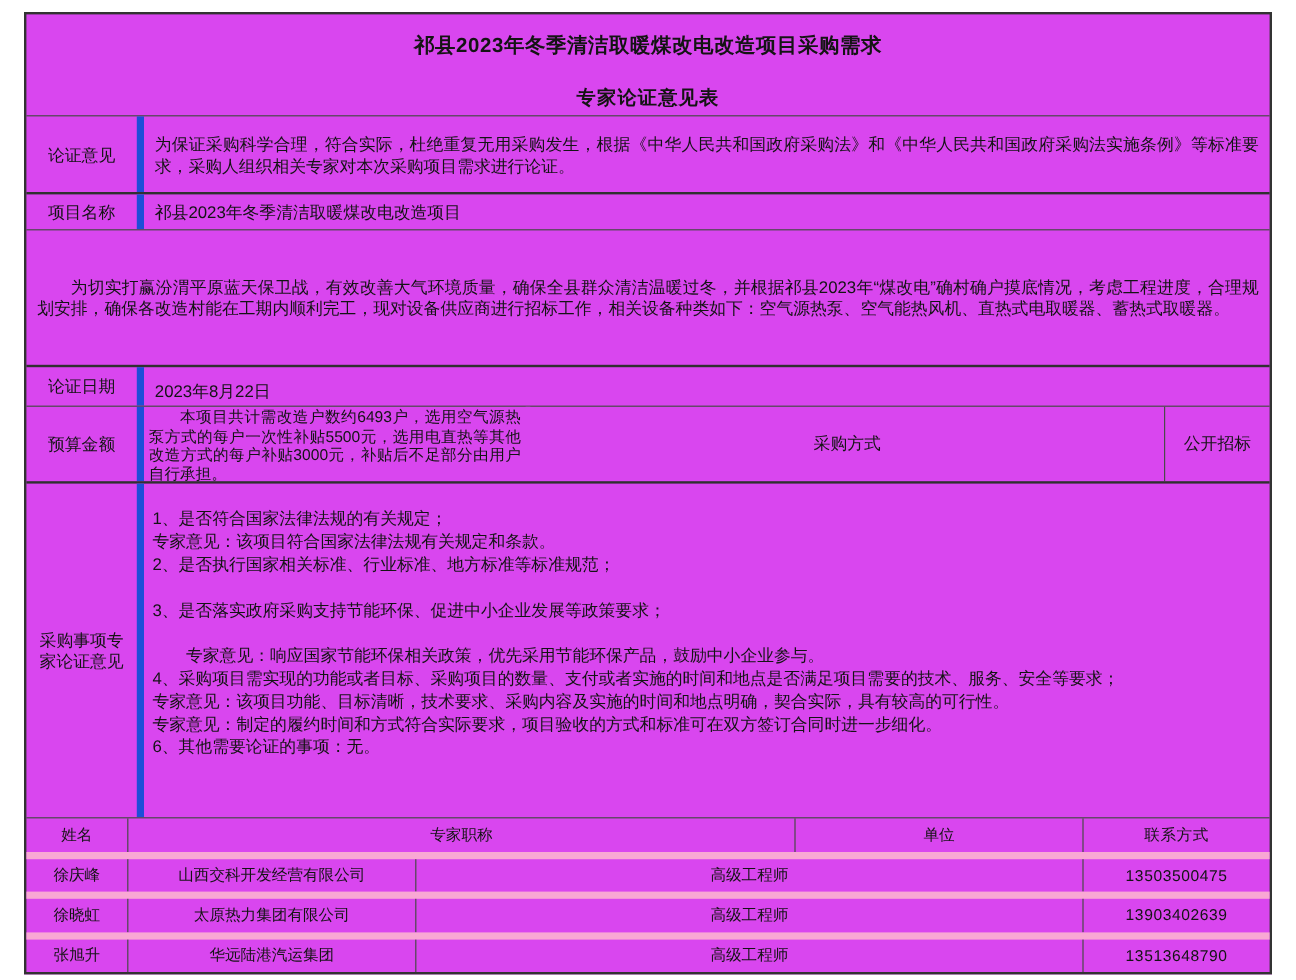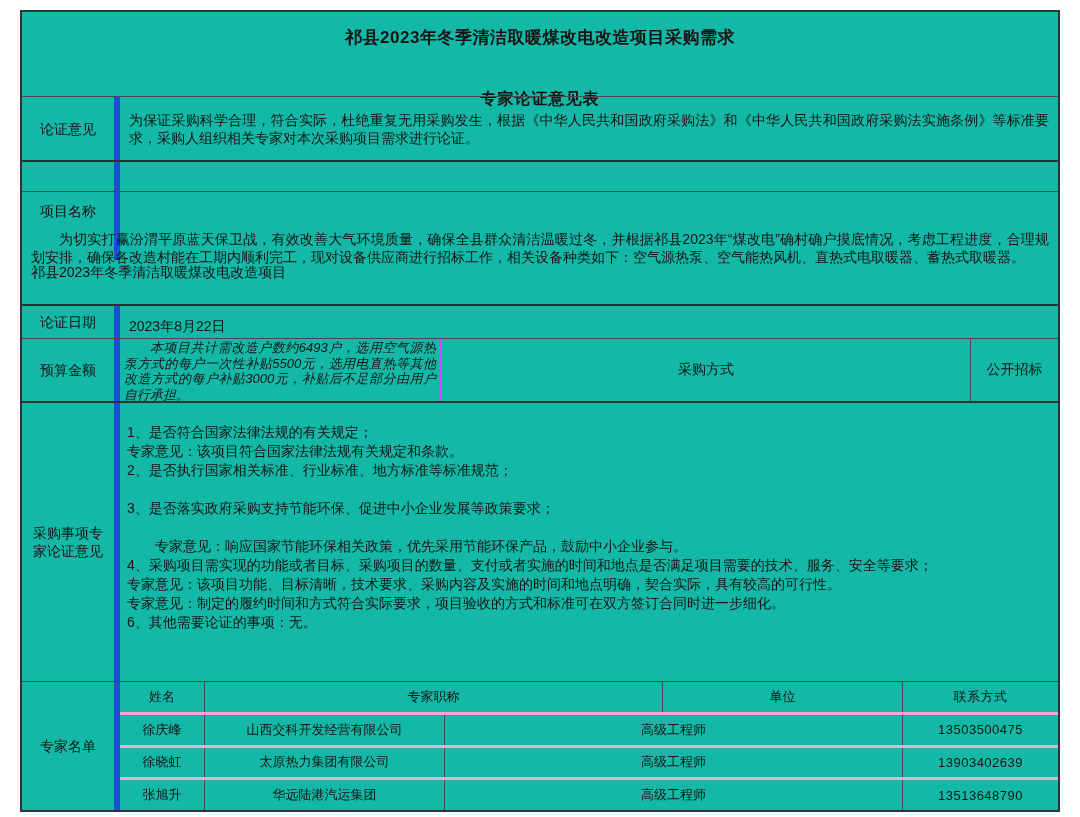--- a/index.html
+++ b/index.html
@@ -7,78 +7,78 @@
   body {
     width:1080px; height:817px; position:relative;
     font-family:"Liberation Sans", sans-serif;
     color:#141414;
     -webkit-font-smoothing:antialiased;
   }
   .sheet {
     position:absolute; left:20px; top:10px;
     width:1040px; height:802px;
     border:2px solid #333;
-    background:#14b8a6;
+    background:#d946ef;
     display:flex; flex-direction:column;
   }
   .trow { display:flex; flex:0 0 auto; border-top:1px solid #4a4a4a; }
   .trow.thick { border-top:2px solid #303030; }
   .trow.first { border-top:none; }
 
   
   .title-block {
     height:84px; display:flex; flex-direction:column; align-items:center;
     padding-top:14px;
   }
   .doc-title { font-size:17px; font-weight:bold; letter-spacing:.5px; }
-  .doc-subtitle { font-size:16px; font-weight:bold; margin-top:40px; letter-spacing:1px; }
+  .doc-subtitle { font-size:16px; font-weight:bold; margin-top:23px; letter-spacing:1px; }
 
   
   .label-cell {
     flex:0 0 98px; width:98px;
     border-right:6px solid #1d4ed8;
     display:flex; align-items:center; justify-content:center;
     text-align:center; font-size:14px; padding:2px 5px; line-height:18px;
   }
   .content-cell {
     flex:1; font-size:14px; line-height:18px;
     padding:3px 9px; text-align:justify;
     display:flex; flex-direction:column; justify-content:center;
   }
   .content-cell .indent-first { text-indent:2em; }
 
   .h-opinion { height:64px; }
-  .h-name    { height:31px;flex-direction:column; }
+  .h-name    { height:31px; }
   .h-content { height:113px; }
   .h-date    { height:34px; }
   .h-budget  { height:63px; }
   .h-expops  { height:280px; }
   .h-experts { flex:1 1 auto; }
 
   
   .budget-text {
-    flex:0 0 322px; width:322px; border-right:2px solid #d946ef;
+    flex:0 0 322px; width:322px; border-right:4px solid #d946ef;
     font-size:13px; line-height:15.5px; padding:1px 4px 1px 4px;
-    text-align:justify; text-indent:2em;font-style:italic;
+    text-align:justify; text-indent:2em;
   }
   .method-cell {
     flex:1; border-right:1px solid #4a4a4a;
     display:flex; align-items:center; justify-content:center; font-size:14px;
   }
   .value-cell {
     flex:0 0 87px; display:flex; align-items:center; justify-content:center; font-size:14px;
   }
 
   
   .ops-cell { flex:1; padding:20px 10px 0 7px; }
   .op-line { min-height:19px; line-height:19px; font-size:14px; white-space:pre-wrap; }
 
   
   .experts-table { flex:1; display:flex; flex-direction:column; }
-  .et-row { display:flex; flex:1; border-top:3px solid #f9a8d4; }
+  .et-row { display:flex; flex:1; border-top:6px solid #f9a8d4; }
   .et-row.first { border-top:none; }
   .et-cell {
     display:flex; align-items:center; justify-content:center;
     font-size:13px; border-right:1px solid #4a4a4a; padding:2px 4px; text-align:center;
   }
   .et-name  { flex:0 0 85px; }
   .et-org   { flex:0 0 240px; }
   .et-title { flex:1; }
   .et-phone { flex:0 0 155px; border-right:none; letter-spacing:.5px; }
 </style>
@@ -137,21 +137,20 @@
       <div class="op-line"></div>
       <div class="op-line">　　专家意见：响应国家节能环保相关政策，优先采用节能环保产品，鼓励中小企业参与。</div>
       <div class="op-line">4、采购项目需实现的功能或者目标、采购项目的数量、支付或者实施的时间和地点是否满足项目需要的技术、服务、安全等要求；</div>
       <div class="op-line">专家意见：该项目功能、目标清晰，技术要求、采购内容及实施的时间和地点明确，契合实际，具有较高的可行性。</div>
       <div class="op-line">专家意见：制定的履约时间和方式符合实际要求，项目验收的方式和标准可在双方签订合同时进一步细化。</div>
       <div class="op-line">6、其他需要论证的事项：无。</div>
     </div>
   </div>
 
   <div class="trow h-experts">
-    <div class="label-cell">专家名单</div>
     <div class="experts-table">
       <div class="et-row first">
         <div class="et-cell et-name">姓名</div>
         <div class="et-cell et-title">专家职称</div>
         <div class="et-cell et-org">单位</div>
         <div class="et-cell et-phone">联系方式</div>
       </div>
       <div class="et-row">
         <div class="et-cell et-name">徐庆峰</div>
         <div class="et-cell et-org">山西交科开发经营有限公司</div>

